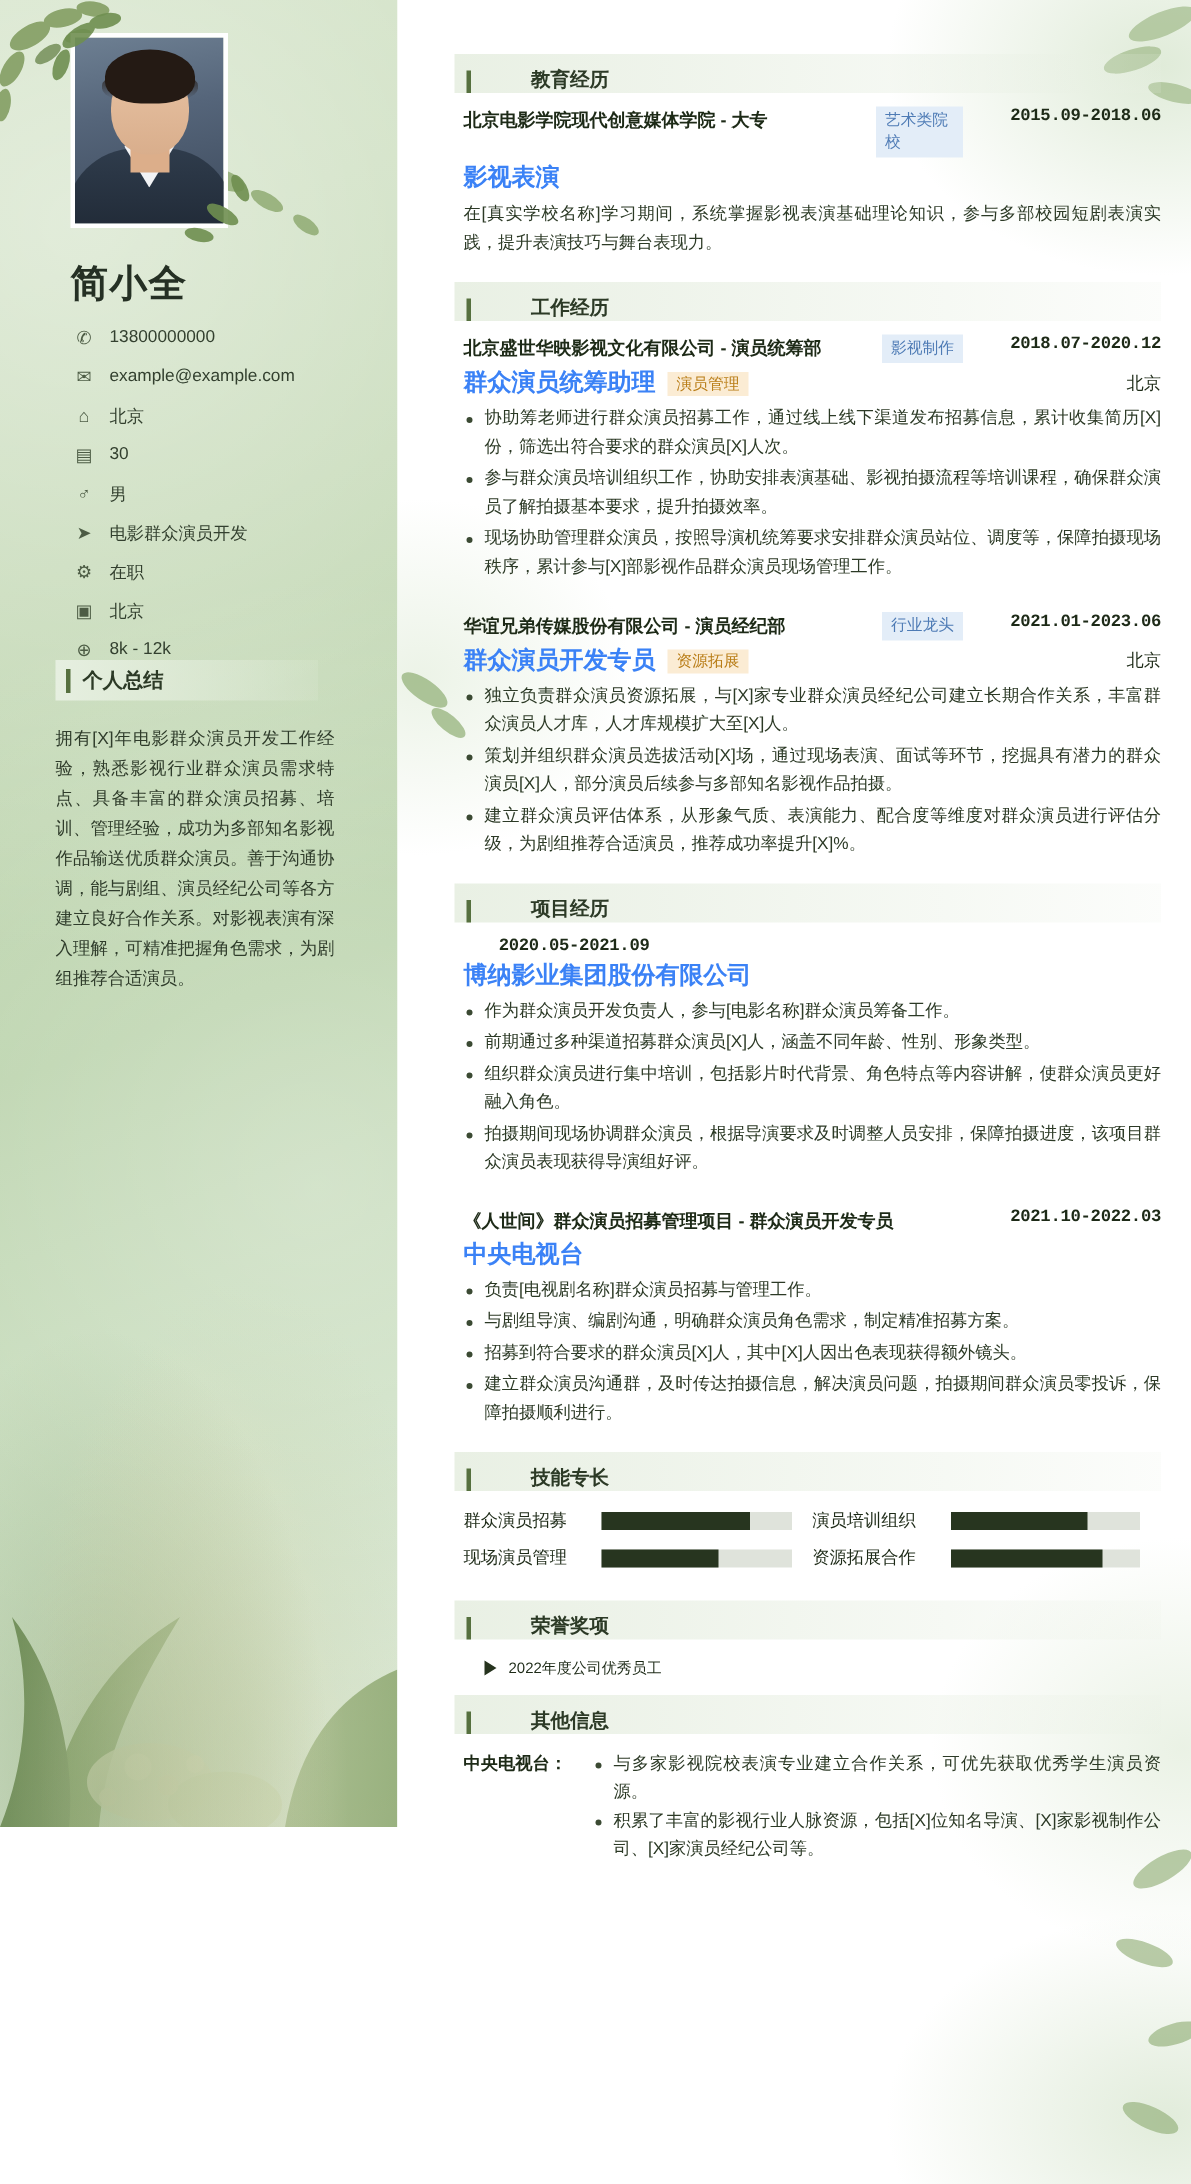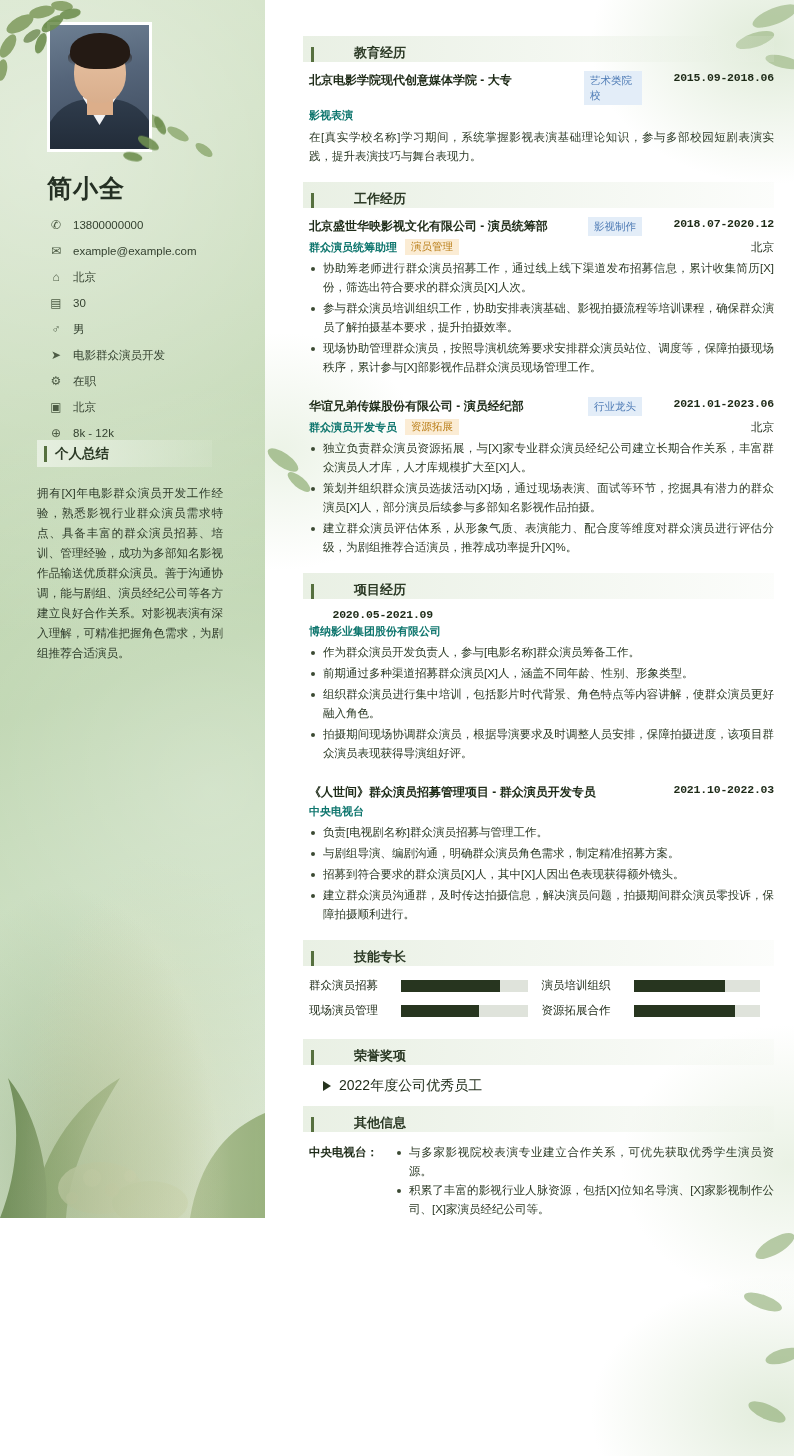--- a/index.html
+++ b/index.html
@@ -151,21 +151,21 @@
     font-size: 10.5px; color:#4e7bb5; background:#e3edf8;
     padding: 2px 6px; line-height:15px; margin-right:8px; max-width:58px;
   }
   .date {
     flex: 0 0 auto;
     font-size: 11.5px; color:#1d2a17; font-weight:bold;
     font-family:Liberation Mono, monospace; letter-spacing:-0.2px;
     width: 124px; text-align:right;
   }
   .row2 { display:flex; align-items:center; margin-top:3px; }
-  .role { font-size:11px; font-weight:bold; color:#0f766e; margin-right:8px;font-family:Liberation Serif, serif; }
+  .role { font-size:16px; font-weight:bold; color:#3b82f6; margin-right:8px;font-family:Liberation Serif, serif; }
   .role-tag { font-size:10.5px; color:#b97d17; background:#fbecd4; padding:1px 6px; }
   .place { margin-left:auto; font-size:11.5px; color:#1d2a17; }
   .desc { font-size:11.5px; color:#2c3a26; line-height:19px; margin-top:5px; text-align:justify; }
   ul.bullets { list-style:none; margin-top:4px; }
   ul.bullets li {
     position:relative; font-size:11.5px; color:#2c3a26; line-height:19px;
     padding-left:14px; margin-top:2px; text-align:justify;
   }
   ul.bullets li::before{
     content:""; position:absolute; left:2px; top:8px;
@@ -176,21 +176,21 @@
   
   .skills { margin: 12px 20px 0 44px; }
   .skill-grid { display:flex; flex-wrap:wrap; }
   .skill { width:50%; display:flex; align-items:center; margin-bottom:10px; padding-right:14px; }
   .skill-name { font-size:11.5px; color:#1d2a17; width:92px; flex:none; }
   .skill-bar { flex:1; height:12px; background:#dfe3db; position:relative; }
   .skill-fill { position:absolute; left:0; top:0; bottom:0; background:#27351f; }
   
   .honor { margin: 12px 20px 0 44px; display:flex; align-items:center; }
   .tri { width:0;height:0;border-left:8px solid #26331e;border-top:5px solid transparent;border-bottom:5px solid transparent; margin:0 8px 0 14px;}
-  .honor-txt { font-size:14px; color:#1d2a17; }
+  .honor-txt { font-size:10px; color:#1d2a17; }
   
   .other { margin: 11px 20px 0 44px; display:flex; }
   .other-label { font-size:11.5px; font-weight:bold; color:#1d2a17; width:86px; flex:none; line-height:19px;}
   .other-list { flex:1; }
   .other-list li { position:relative; font-size:11.5px; color:#2c3a26; line-height:19px; padding-left:14px; list-style:none; text-align:justify;}
   .other-list li::before{ content:""; position:absolute; left:2px; top:8px; width:4px;height:4px;background:#3b4a33;border-radius:50%;}
 </style>
 </head>
 <body>
 

